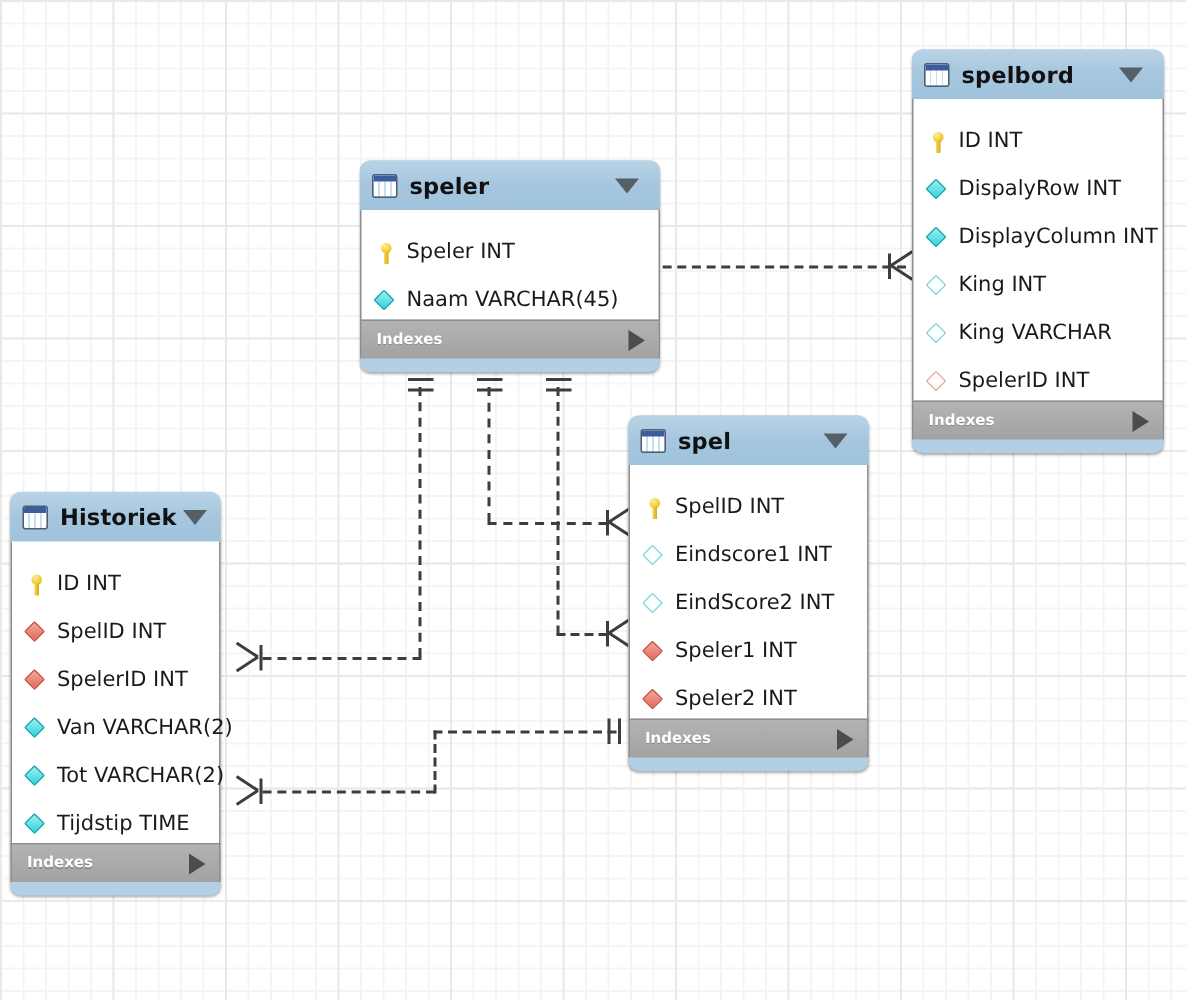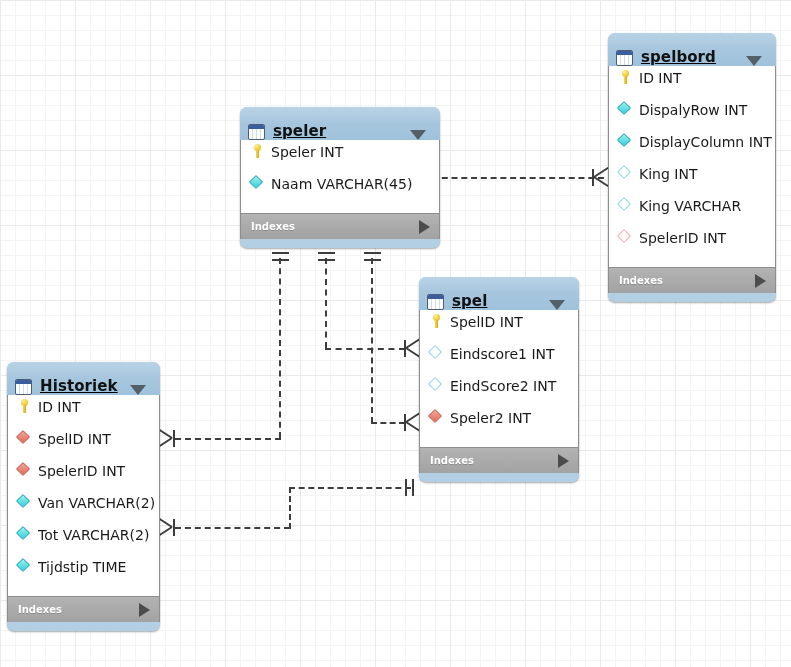--- a/index.html
+++ b/index.html
@@ -30,24 +30,23 @@
     background: #b3cfe3;
     box-shadow: 0 1px 2px rgba(0,0,0,0.35);
     box-sizing: border-box;
     padding: 0 0 9px 0;
   }
   .tbl-header {
     height: 33px;
     border-radius: 7px 7px 0 0;
     background: linear-gradient(to bottom, #b9d3e6 0%, #a6c6de 50%, #9fc2dc 100%);
     display: flex;
-    align-items: flex-end;
+    align-items: center;
     padding: 0 14px 0 8px;
     box-sizing: border-box;
-    text-decoration: underline;
   }
   .tbl-icon {
     width: 17px;
     height: 16px;
     flex: 0 0 auto;
     border: 1px solid #4b5d77;
     border-radius: 2px;
     background:
       linear-gradient(to right, #ffffff 0 3px, #c9def0 3px 4px, #ffffff 4px 7px, #c9def0 7px 8px, #ffffff 8px 11px, #c9def0 11px 12px, #ffffff 12px 15px);
     position: relative;
@@ -87,21 +86,21 @@
   }
 
   .tbl-body {
     background: #ffffff;
     border-left: 1px solid #8d8d8d;
     border-right: 1px solid #8d8d8d;
     padding: 4px 0 5px 0;
   }
   .col-row {
     display: flex;
-    align-items: flex-start;
+    align-items: flex-end;
     height: 32px;
     padding-left: 9px;
     box-sizing: border-box;
   }
   .col-label {
     font-size: 14px;
     color: #1a1a1a;
     margin-left: 7px;
     white-space: nowrap;
   }
@@ -366,30 +365,36 @@
       <div class="col-row">
         <span class="ico">
             <span class="diamond d-cyan-hollow"></span>
           </span>
         <span class="col-label">EindScore2 INT</span>
       </div>
       <div class="col-row">
         <span class="ico">
             <span class="diamond d-red-solid"></span>
           </span>
+        <span class="col-label">Speler1 INT</span>
+      </div>
+      <div class="col-row">
+        <span class="ico">
+            <span class="diamond d-red-solid"></span>
+          </span>
         <span class="col-label">Speler2 INT</span>
       </div>
     </div>
     <div class="tbl-footer">
       <span class="ft-label">Indexes</span>
       <span class="caret-right"></span>
     </div>
   </div>
 
-  <div class="tbl" style="left:7px; top:362px; width:153px;">
+  <div class="tbl" style="left:7px; top:328px; width:140px;">
     <div class="tbl-header">
       <div class="tbl-icon"></div>
       <div class="tbl-title">Historiek</div>
       <div class="caret-down"></div>
     </div>
     <div class="tbl-body">
       <div class="col-row">
         <span class="ico ico-key"></span>
         <span class="col-label">ID INT</span>
       </div>

